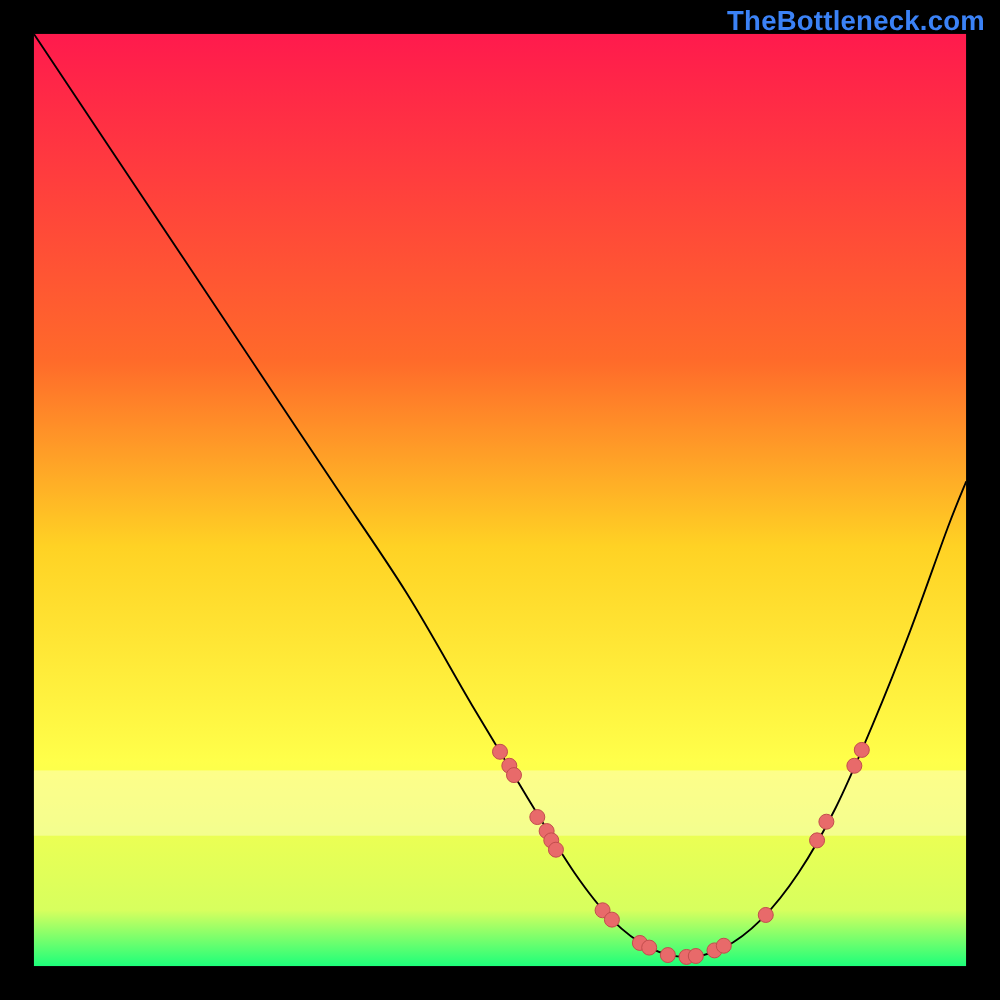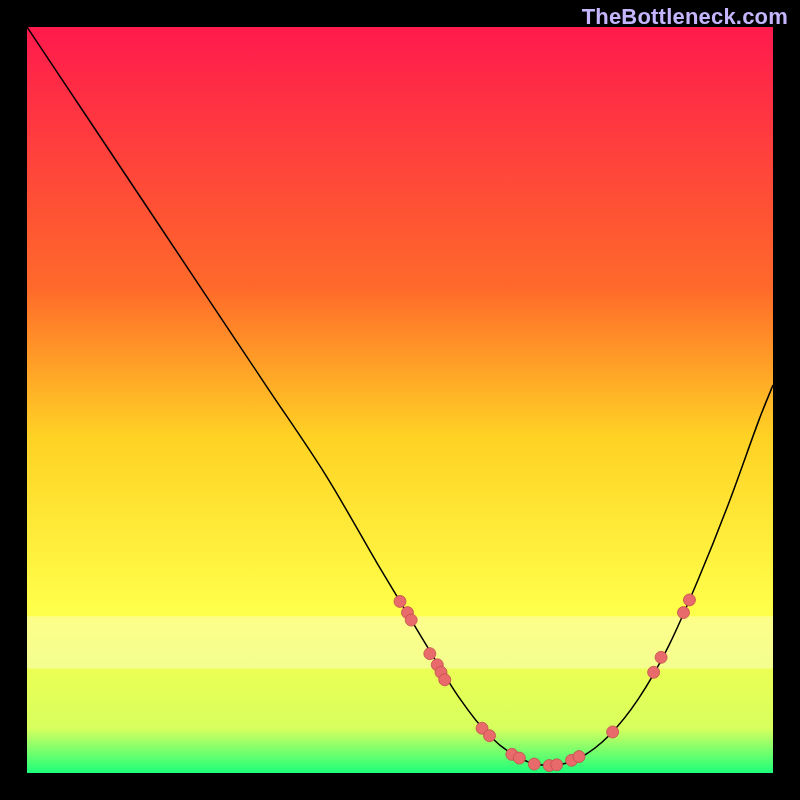--- a/index.html
+++ b/index.html
@@ -8,21 +8,21 @@
     width: 800px; height: 800px;
     background: #000;
     position: relative;
   }
   .watermark {
     position: absolute;
     top: 4px; right: 12px;
     font-family: Arial, Helvetica, sans-serif;
     font-size: 22px;
     font-weight: 600;
-    color: #c4b5fd;
+    color: #3b82f6;
     letter-spacing: 0.2px;
   }
   .plot {
     position: absolute;
     left: 27px; top: 27px;
     width: 746px; height: 746px;
   }
   svg { display: block; }
 </style>
 </head>

